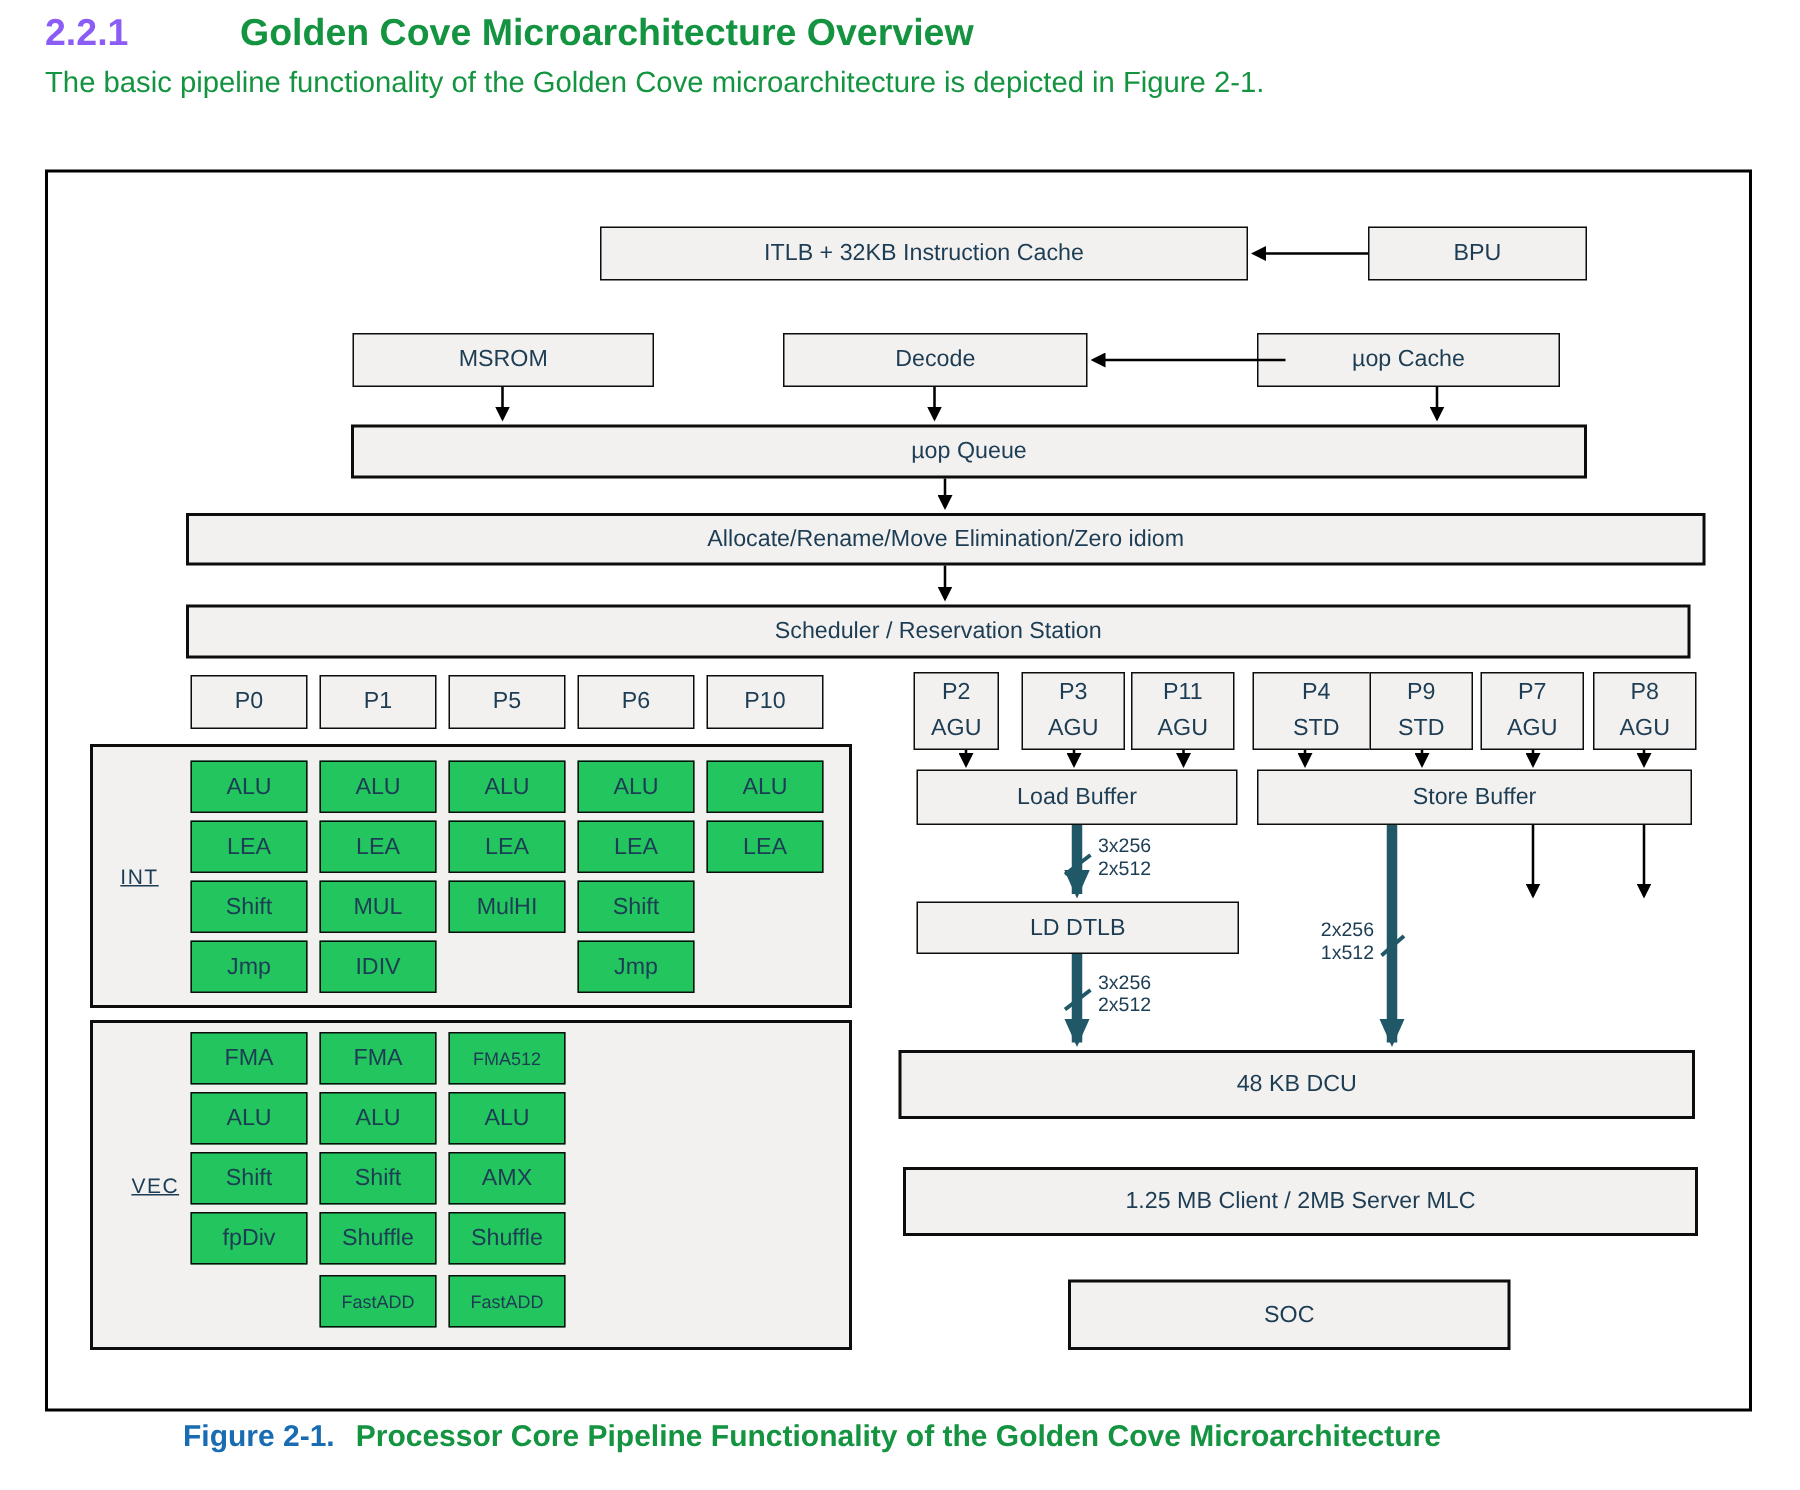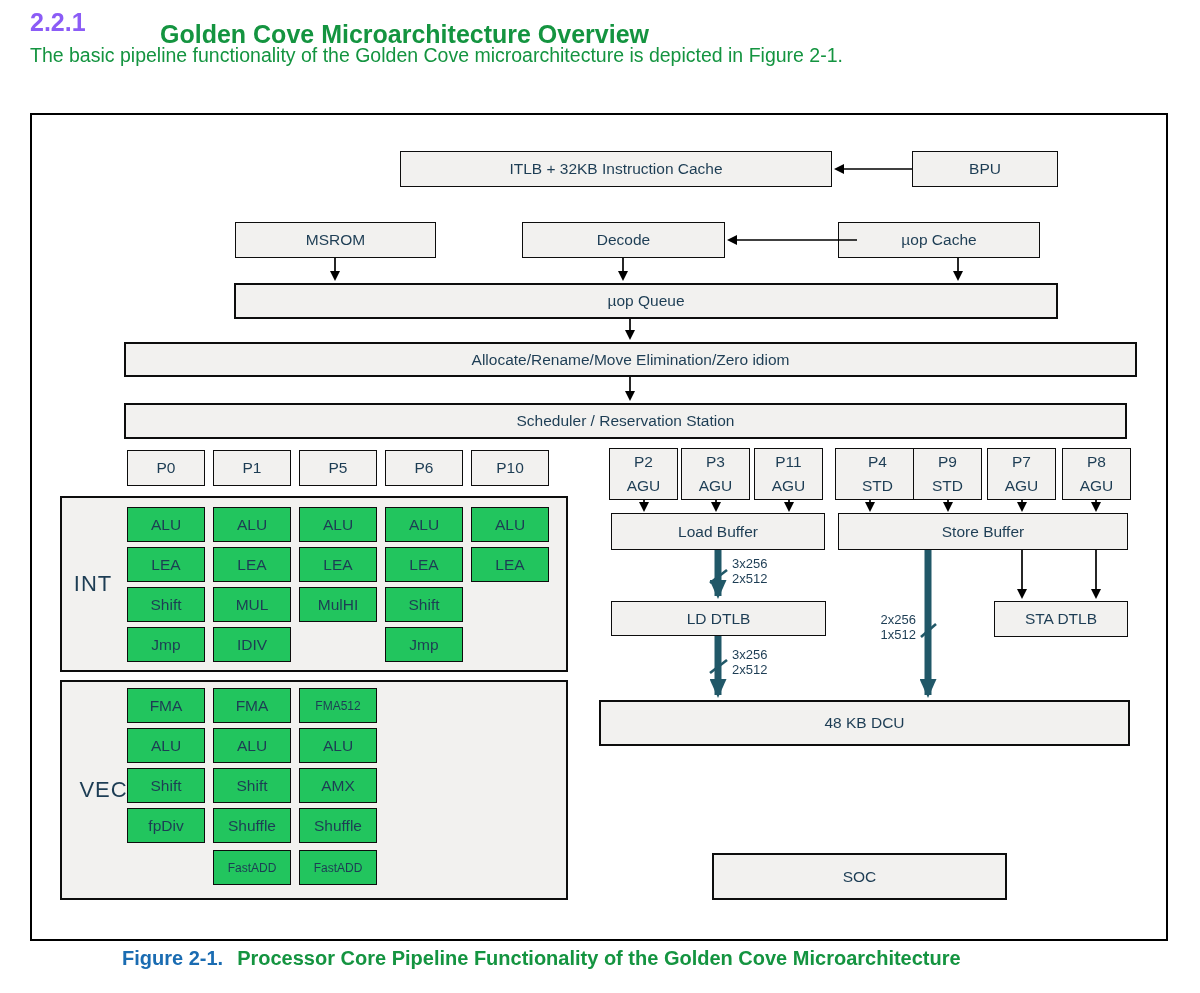--- a/index.html
+++ b/index.html
@@ -1,29 +1,29 @@
 <!DOCTYPE html>
 <html><head>
 <meta charset="utf-8">
 <style>
   html,body{margin:0;padding:0;background:#fff;}
   .page{position:relative;width:1200px;height:993px;background:#fff;
         font-family:"Liberation Sans",sans-serif;overflow:hidden;}
   .sec-num{position:absolute;left:30px;top:8px;font-size:25px;font-weight:bold;color:#8b5cf6;}
-  .sec-title{position:absolute;left:160px;top:8px;font-size:25px;font-weight:bold;color:#149440;margin-top:12px;}
+  .sec-title{position:absolute;left:160px;top:8px;font-size:25px;font-weight:bold;color:#149440;}
   .intro{position:absolute;left:30px;top:44px;font-size:19.5px;color:#149440;}
   .fig{position:absolute;left:30px;top:113px;width:1138px;height:828px;
        border:2px solid #000;background:#fff;box-sizing:border-box;}
   .bx{position:absolute;background:#f2f1ef;border:1.7px solid #0d0d0d;box-sizing:border-box;
       display:flex;align-items:center;justify-content:center;
       color:#1d3d54;font-size:15.5px;text-align:center;line-height:1.25;}
   .bx.thick{border-width:2px;}
   .grp{position:absolute;background:#f2f1ef;border:2px solid #0d0d0d;box-sizing:border-box;}
   .gutter{position:absolute;display:flex;align-items:center;justify-content:center;
-          color:#1d3d54;font-size:22px;letter-spacing:1px;}
+          color:#1d3d54;font-size:14px;letter-spacing:1px;text-decoration:underline;}
   .cell{position:absolute;width:78px;height:35px;background:#22c55e;border:1.7px solid #0d0d0d;
         box-sizing:border-box;display:flex;align-items:center;justify-content:center;
         color:#1d3d54;font-size:15.5px;}
   .cell.sm{font-size:12px;}
   .pcol{flex-direction:column;line-height:1.55;font-size:15.5px;}
   .buslbl{position:absolute;color:#1d3d54;font-size:13px;line-height:15px;}
   .buslbl.r{text-align:right;}
   svg.ov{position:absolute;left:0;top:0;pointer-events:none;}
   .cap{position:absolute;left:122px;top:947px;font-size:20px;font-weight:bold;white-space:nowrap;}
   .cap .fl{color:#1a6cb2;margin-right:14px;}
@@ -48,21 +48,21 @@
     <div class="bx thick" style="left:202px;top:168px;width:824px;height:36px;">µop Queue</div>
     <div class="bx thick" style="left:92px;top:227px;width:1013px;height:35px;">Allocate/Rename/Move Elimination/Zero idiom</div>
     <div class="bx thick" style="left:92px;top:288px;width:1003px;height:36px;">Scheduler / Reservation Station</div>
 
     <div class="bx" style="left:95px;top:335px;width:78px;height:36px;">P0</div>
     <div class="bx" style="left:181px;top:335px;width:78px;height:36px;">P1</div>
     <div class="bx" style="left:267px;top:335px;width:78px;height:36px;">P5</div>
     <div class="bx" style="left:353px;top:335px;width:78px;height:36px;">P6</div>
     <div class="bx" style="left:439px;top:335px;width:78px;height:36px;">P10</div>
 
-    <div class="bx pcol" style="left:577px;top:333px;width:69px;height:52px;">
+    <div class="bx pcol" style="left:577px;top:333px;width:57px;height:52px;">
       <span>P2</span>
       <span>AGU</span>
     </div>
     <div class="bx pcol" style="left:649px;top:333px;width:69px;height:52px;">
       <span>P3</span>
       <span>AGU</span>
     </div>
     <div class="bx pcol" style="left:722px;top:333px;width:69px;height:52px;">
       <span>P11</span>
       <span>AGU</span>
@@ -117,22 +117,22 @@
     <div class="cell sm" style="left:181px;top:735px;">FastADD</div>
     <div class="cell sm" style="left:267px;top:573px;">FMA512</div>
     <div class="cell" style="left:267px;top:613px;">ALU</div>
     <div class="cell" style="left:267px;top:653px;">AMX</div>
     <div class="cell" style="left:267px;top:693px;">Shuffle</div>
     <div class="cell sm" style="left:267px;top:735px;">FastADD</div>
 
     <div class="bx" style="left:579px;top:398px;width:214px;height:37px;">Load Buffer</div>
     <div class="bx" style="left:806px;top:398px;width:290px;height:37px;">Store Buffer</div>
     <div class="bx" style="left:579px;top:486px;width:215px;height:35px;">LD DTLB</div>
-    <div class="bx" style="left:962px;top:486px;width:134px;height:36px;">STA DTLB</div>
     <div class="bx thick" style="left:567px;top:585px;width:531px;height:46px;">48 KB DCU</div>
+    <div class="bx thick" style="left:570px;top:663px;width:530px;height:46px;">1.25 MB Client / 2MB Server MLC</div>
     <div class="bx thick" style="left:680px;top:738px;width:295px;height:47px;">SOC</div>
 
     <div class="buslbl" style="left:700px;top:441px;">
       <div>3x256</div>
       <div>2x512</div>
     </div>
     <div class="buslbl" style="left:700px;top:532px;">
       <div>3x256</div>
       <div>2x512</div>
     </div>

